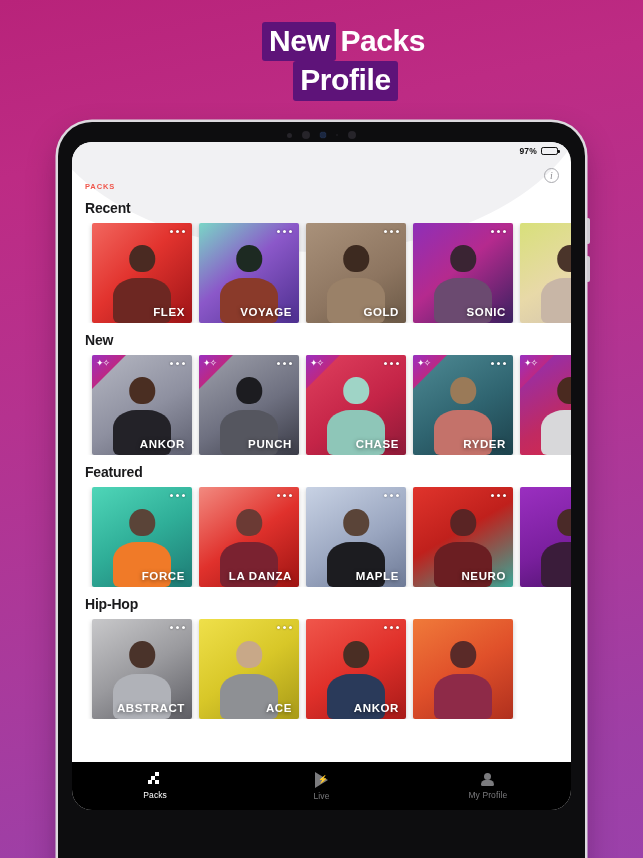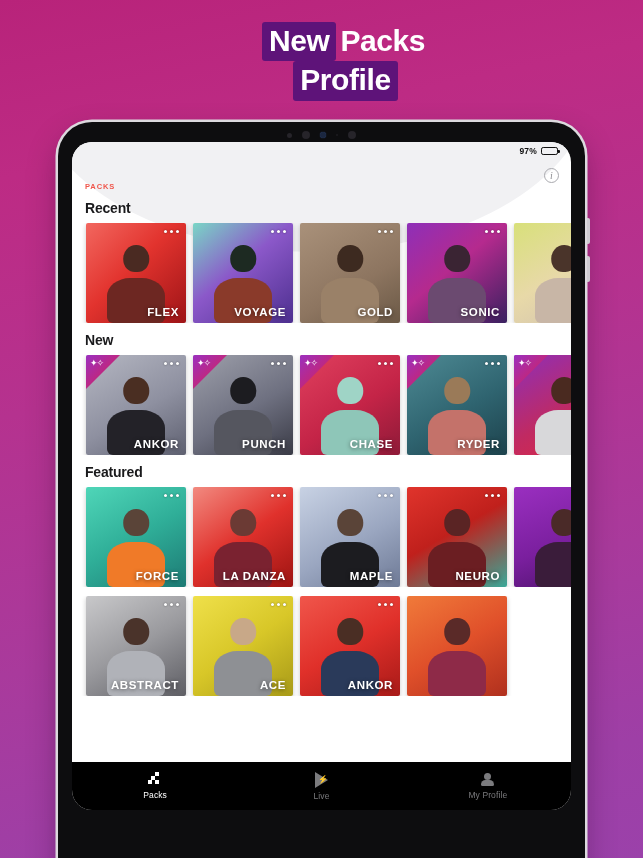--- a/index.html
+++ b/index.html
@@ -152,21 +152,21 @@
     font-size: 14px;
     font-weight: bold;
     color: #1a1a1c;
     letter-spacing: -0.2px;
     margin-left: 13px;
     margin-bottom: 7px;
   }
   .row {
     display: flex;
     gap: 7px;
-    padding-left: 14px;
+    padding-left: 20px;
     overflow: hidden;
     white-space: nowrap;
   }
 
   .card {
     position: relative;
     flex: 0 0 auto;
     width: 100px;
     height: 100px;
     border-radius: 2px;
@@ -556,20 +556,21 @@
                 <div class="art" style="background: linear-gradient(160deg, rgb(154, 47, 192) 0%, rgb(122, 31, 158) 55%, rgb(74, 18, 104) 100%);">
                   <div class="fig">
                     <div class="body" style="background: rgb(58, 28, 58);"></div>
                     <div class="head" style="background: rgb(74, 42, 40);"></div>
                   </div>
                 </div>
               </div>
             </div>
           </div>
           <div class="section">
+            <div class="section-title">Hip-Hop</div>
             <div class="row">
               <div class="card">
                 <div class="art" style="background: linear-gradient(150deg, rgb(200, 200, 202) 0%, rgb(154, 154, 158) 50%, rgb(94, 94, 100) 100%);">
                   <div class="fig">
                     <div class="body" style="background: rgb(176, 178, 184);"></div>
                     <div class="head" style="background: rgb(74, 51, 42);"></div>
                   </div>
                 </div>
                 <div class="dots">
                   <span></span>

